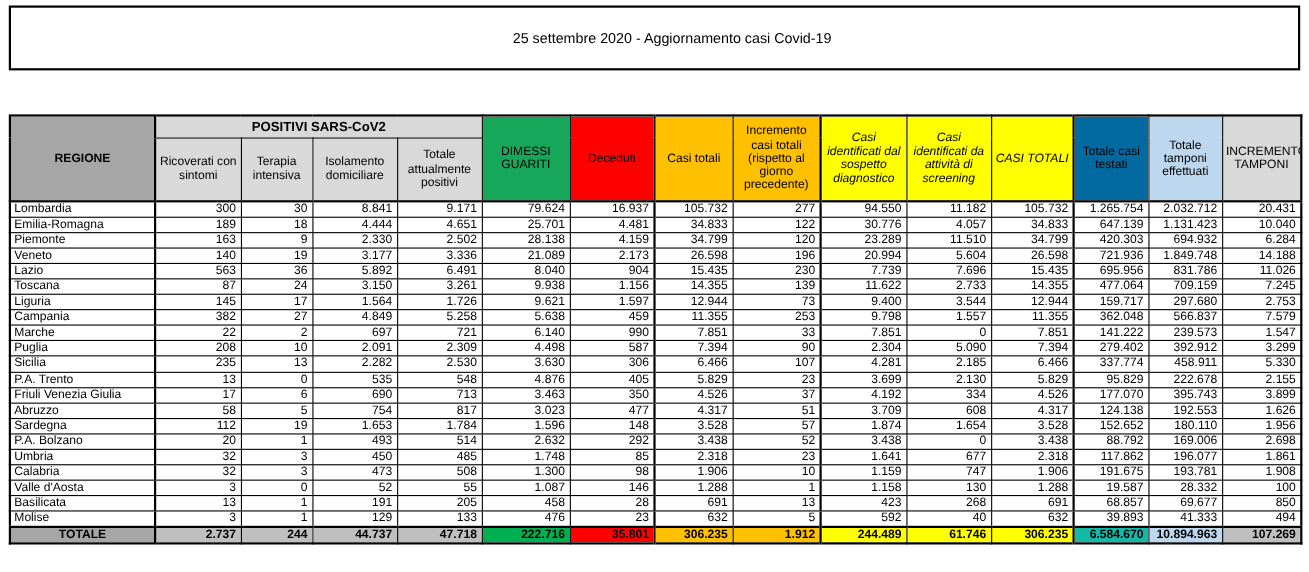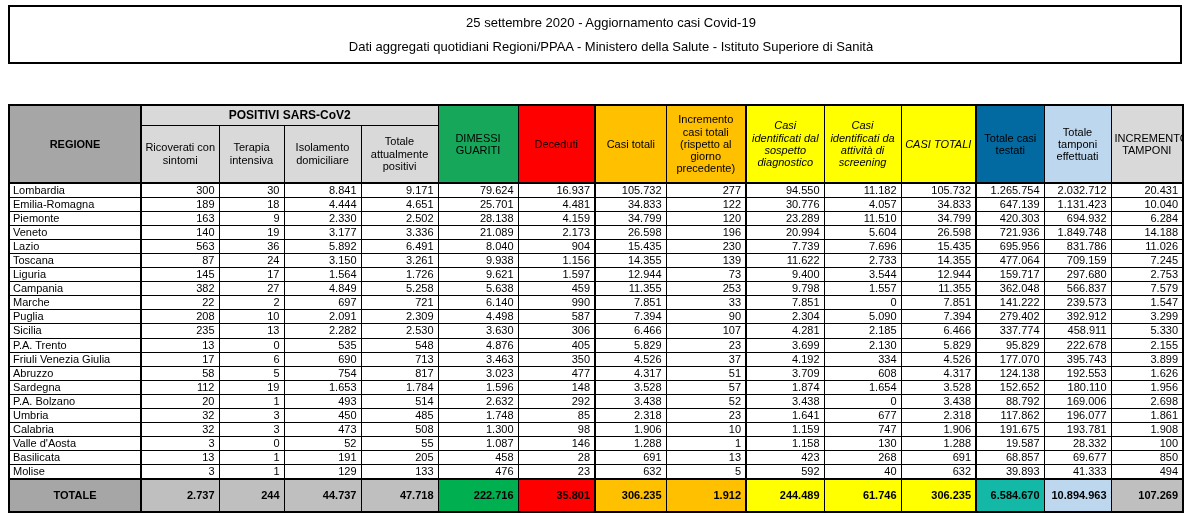--- a/index.html
+++ b/index.html
@@ -24,21 +24,21 @@
   th, td {
     border:1px solid #000; padding:0 3px; overflow:hidden;
     vertical-align:middle; white-space:normal;
   }
   thead th { font-weight:normal; text-align:center; line-height:1.12; }
   .row-group  { height:20px; }
   .row-sub    { height:58px; }
   thead tr:last-child th, thead th[rowspan] { border-bottom:2px solid #000; }
   tbody tr { height:14.1px; }
   tbody td { line-height:1; }
-  tfoot tr { height:33px; }
+  tfoot tr { height:15px; }
   tfoot td { border-top:2px solid #000; font-weight:bold; }
   .bold { font-weight:bold; }
   .fs12 { font-size:12px;margin-top:12px; }
   .num  { text-align:right; padding-right:4px; }
   .regname { text-align:left; padding-left:3px; }
   .bl2  { border-left:2px solid #000 !important; }
   
   .hdr-gray   { background:#A6A6A6; }
   .hdr-light  { background:#D9D9D9; }
   .hdr-green  { background:#17A75A; }
@@ -58,21 +58,20 @@
   .t9,.t10,.t11 { background:#FFFF00; }
   .t12 { background:#14b8a6; }
   .t13 { background:#BDD7EE;margin-left:20px; }
   .t14 { background:#BFBFBF; }
 </style>
 </head>
 <body>
 
 <div class="banner">
   <div>25 settembre 2020 - Aggiornamento casi Covid-19</div>
-  <div>Dati aggregati quotidiani Regioni/PPAA - Ministero della Salute - Istituto Superiore di Sanità</div>
 </div>
 
 <table class="covid">
   <colgroup>
     <col style="width:132px">
       <col style="width:78px">
       <col style="width:65px">
     <col style="width:77px">
       <col style="width:77px">
       <col style="width:80px">

